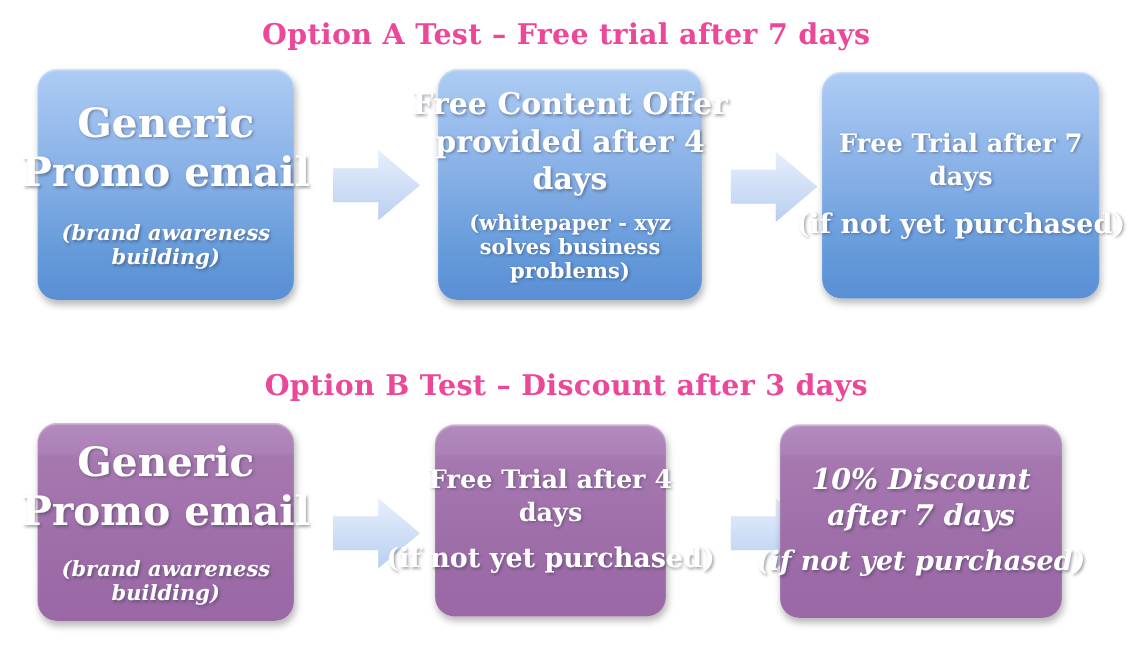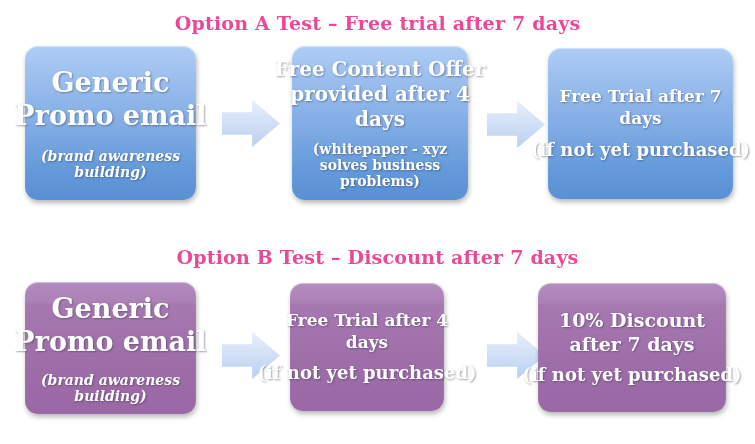--- a/index.html
+++ b/index.html
@@ -42,21 +42,21 @@
     background:linear-gradient(180deg,#b38bbd 0%, #ac81b6 15%, #a678b0 17%, #9e6ea9 60%, #9a68a5 100%);
   }
 
   
   .box-a1 { left:25px;  top:46px;  width:171px; height:154px; gap:15px; }
   .box-a2 { left:292px; top:46px;  width:176px; height:154px; gap:9px;  }
   .box-a3 { left:548px; top:48px;  width:185px; height:151px; gap:11px; }
   
   .box-b1 { left:25px;  top:282px; width:171px; height:132px; gap:13px; }
   .box-b2 { left:290px; top:283px; width:154px; height:128px; gap:10px; }
-  .box-b3 { left:538px; top:283px; width:188px; height:129px; gap:9px;  }
+  .box-b3 { left:520px; top:283px; width:188px; height:129px; gap:9px;font-style:italic;  }
 
   .box-a1 .heading, .box-b1 .heading { font-size:27px; }
   .box-a1 .subtext, .box-b1 .subtext { font-size:14px;font-style:italic; }
   .box-a2 .heading { font-size:20px; }
   .box-a2 .subtext { font-size:14px; }
   .box-a3 .heading, .box-b2 .heading { font-size:17px; }
   .box-a3 .subtext, .box-b2 .subtext, .box-b3 .subtext { font-size:18px; }
   .box-b3 .heading { font-size:19px; }
 
   .arrow {
@@ -97,21 +97,21 @@
   </div>
 
   <div class="arrow arrow-a2"></div>
 
   <div class="box blue box-a3">
     <div class="heading">Free Trial after 7
 days</div>
     <div class="subtext">(if not yet purchased)</div>
   </div>
 
-  <div class="flow-title title-b">Option B Test – Discount after 7 days</div>
+  <div class="flow-title title-b">Option B Test – Discount after 3 days</div>
 
   <div class="box purple box-b1">
     <div class="heading">Generic
 Promo email</div>
     <div class="subtext">(brand awareness
 building)</div>
   </div>
 
   <div class="arrow arrow-b1"></div>
 

